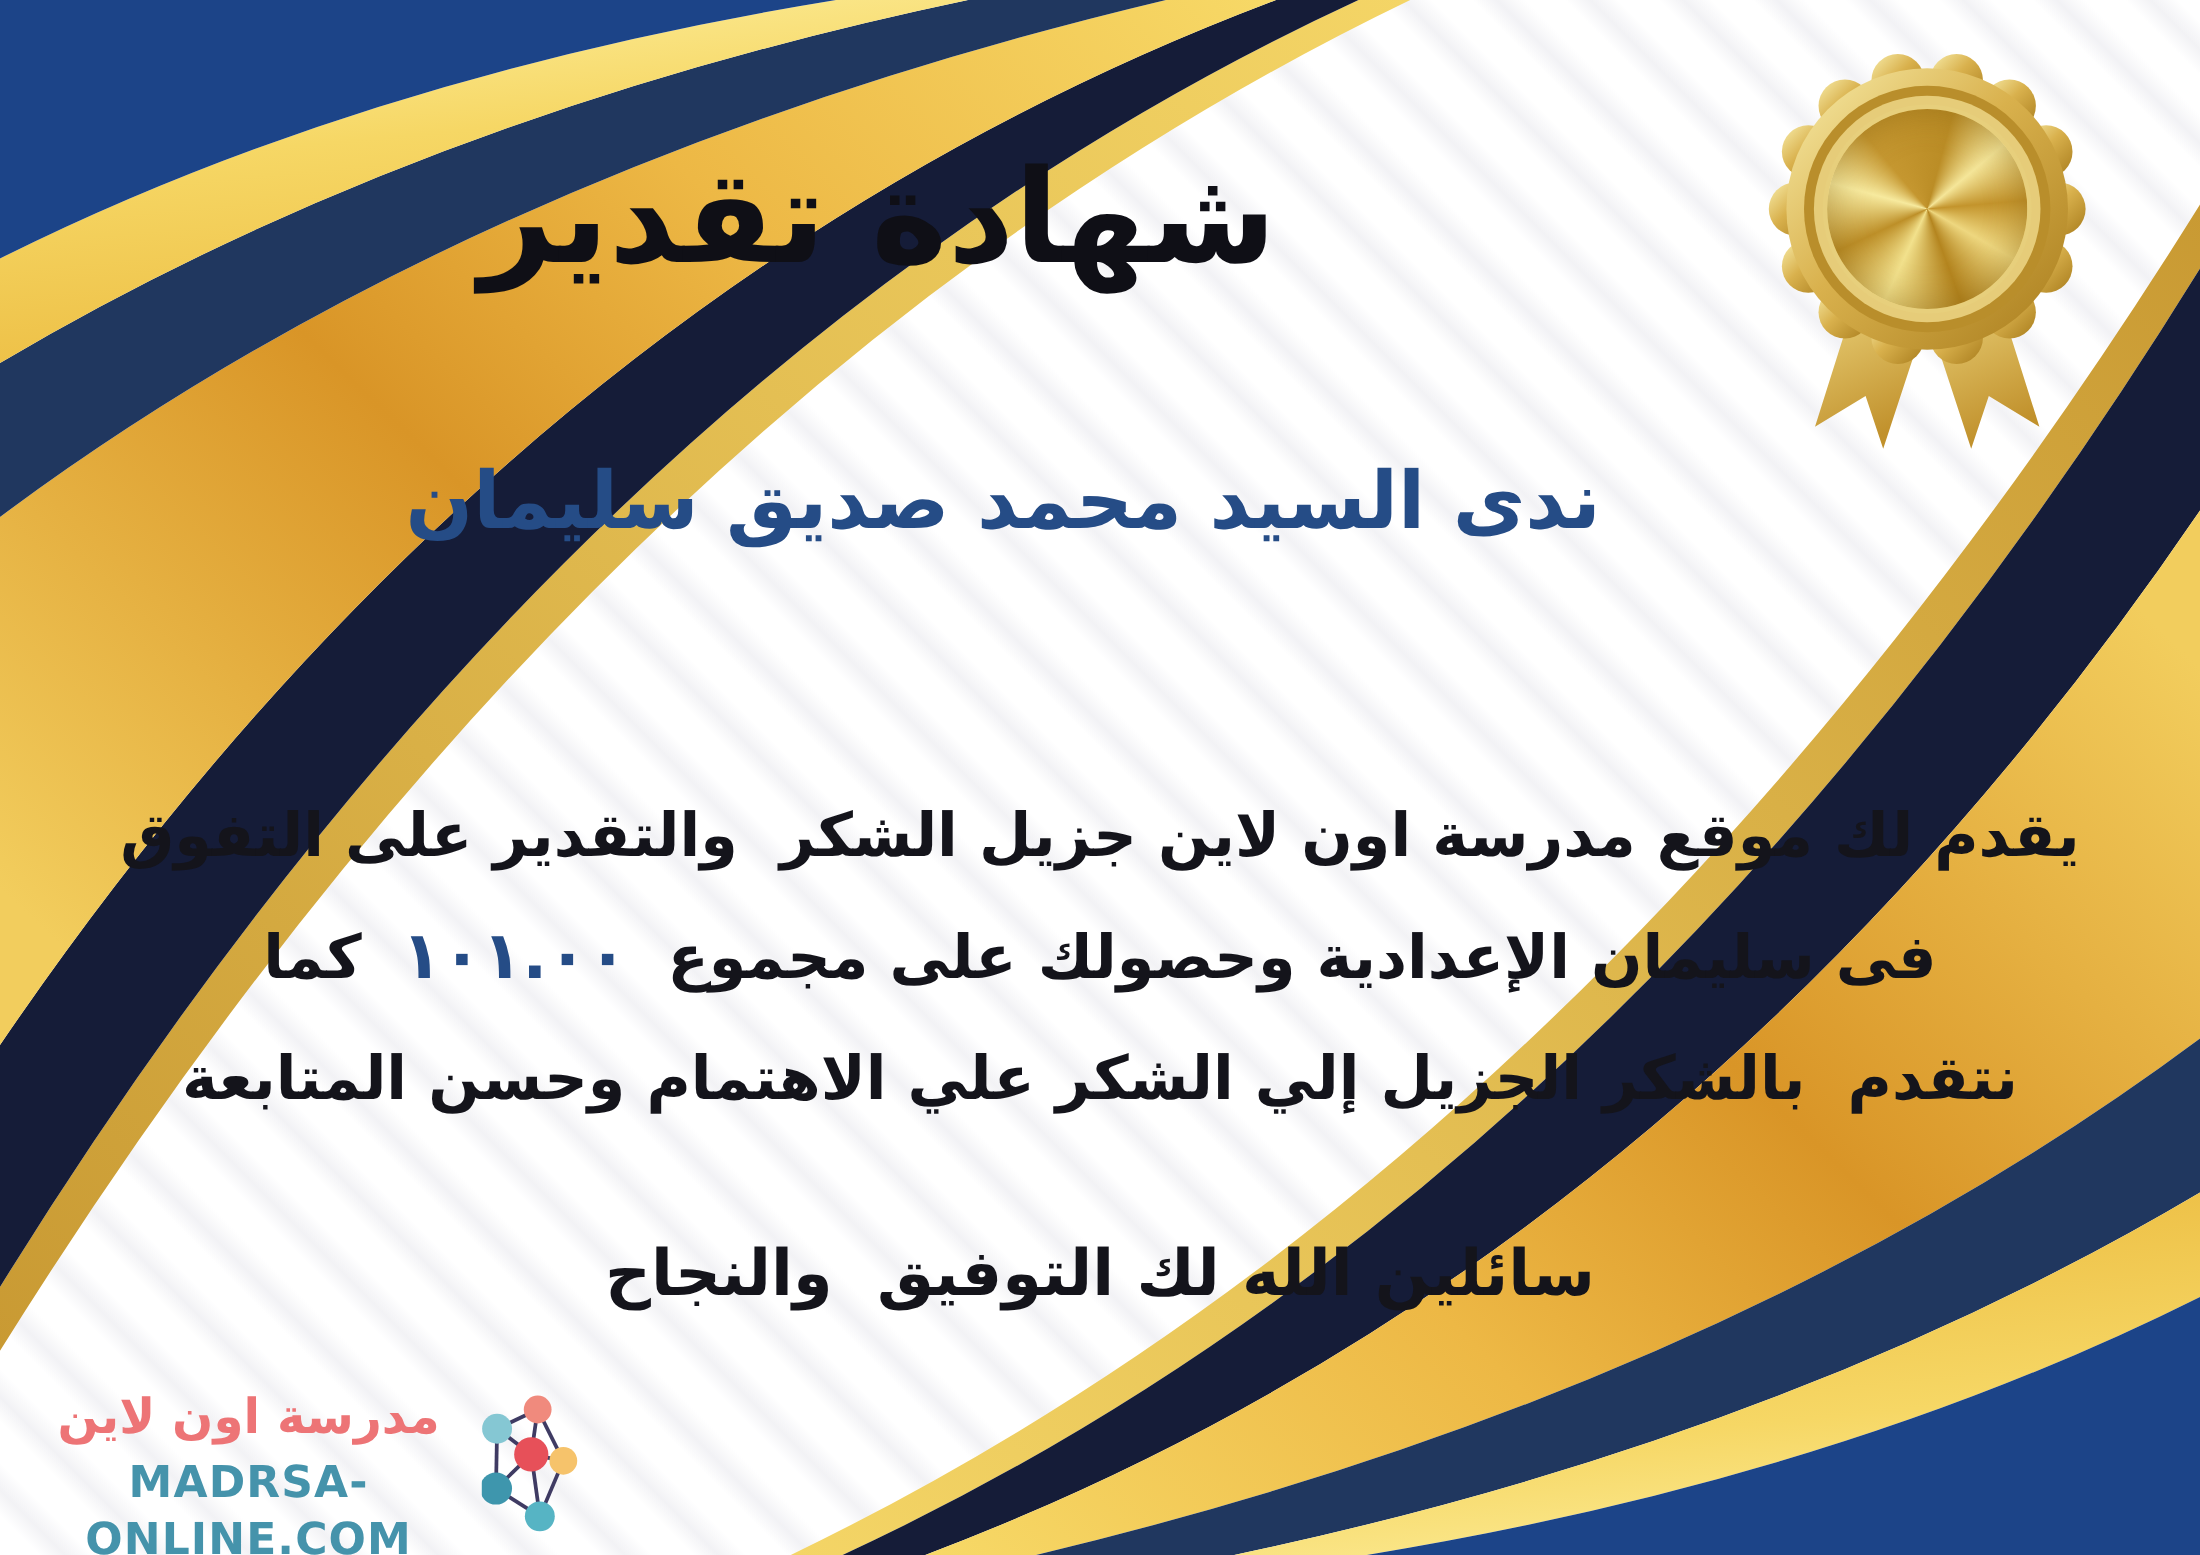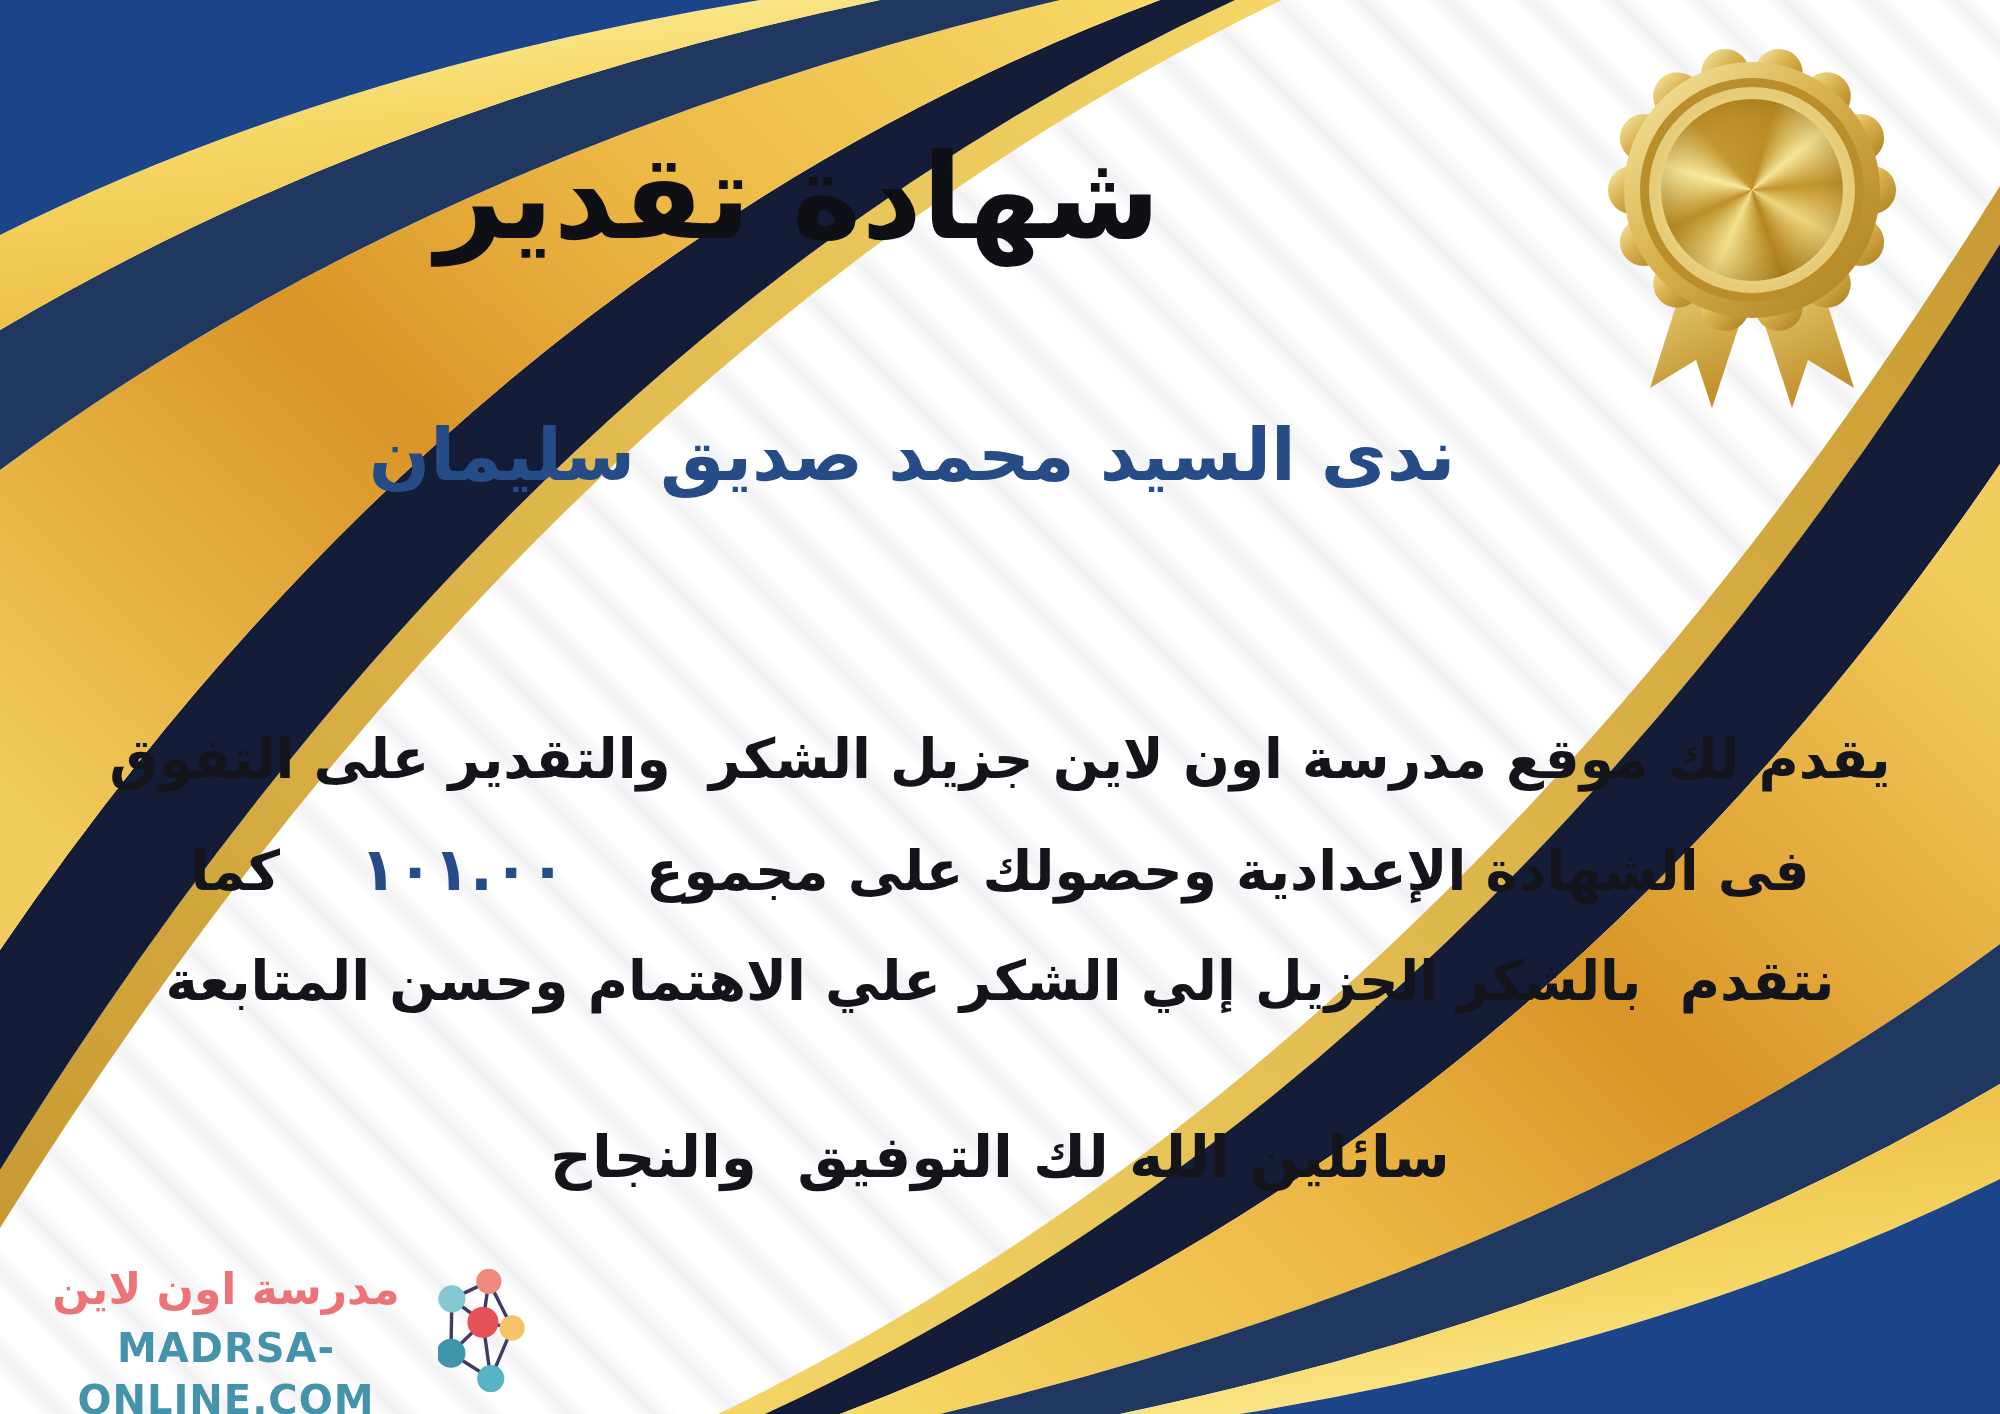--- a/index.html
+++ b/index.html
@@ -10,21 +10,21 @@
   }
   svg.bands{position:absolute;left:0;top:0;width:2000px;height:1414px;}
 
   .title{position:absolute;top:112px;left:0;width:1560px;text-align:center;
     font-size:118px;font-weight:bold;color:#0f0f16;line-height:170px;padding-left:18px;}
   .name{position:absolute;top:388px;left:0;width:1824px;text-align:center;
     font-size:72px;font-weight:bold;color:#254c86;line-height:135px;white-space:nowrap;}
   .bodytext{position:absolute;top:704px;left:0;width:2000px;text-align:center;
     font-size:55px;font-weight:bold;color:#14141b;line-height:110px;}
   .bodytext .bline{display:block;white-space:pre;}
-  .score{color:#254c86;font-size:60px;margin:0 80px;}
+  .score{color:#254c86;font-size:60px;margin:0 36px;}
   .closing{position:absolute;top:1100px;left:0;width:2000px;text-align:center;
     font-size:58px;font-weight:bold;color:#14141b;line-height:115px;white-space:pre;}
 
   
   .medal{position:absolute;left:1592px;top:40px;width:320px;height:380px;}
   .medal svg{position:absolute;left:0;top:0;}
   .disc{position:absolute;left:65px;top:55px;width:190px;height:190px;border-radius:50%;
     background:conic-gradient(from 15deg at 50% 50%,
       #bb8d26 0deg,#f5e699 35deg,#c3942c 70deg,#eed77f 105deg,#b4851f 145deg,
       #f2e18c 190deg,#bd8f28 230deg,#f7ea9e 270deg,#c59730 305deg,#bb8d26 360deg);
@@ -109,21 +109,21 @@
     </svg>
     <div class="disc"></div>
   </div>
 
   <div class="title" dir="rtl">شهادة تقدير</div>
 
   <div class="name" dir="rtl">ندى السيد محمد صديق سليمان</div>
 
   <div class="bodytext" dir="rtl">
     <span class="bline">يقدم لك موقع مدرسة اون لاين جزيل الشكر  والتقدير على التفوق</span>
-    <span class="bline"><span>فى الشهادة الإعدادية وحصولك على مجموع</span><span class="score">١٠١.٠٠</span><span>كما</span></span>
+    <span class="bline"><span>فى سليمان الإعدادية وحصولك على مجموع</span><span class="score">١٠١.٠٠</span><span>كما</span></span>
     <span class="bline">نتقدم  بالشكر الجزيل إلي الشكر علي الاهتمام وحسن المتابعة</span>
   </div>
 
   <div class="closing" dir="rtl">سائلين الله لك التوفيق  والنجاح</div>
 
   <div class="logo-text">
     <div class="logo-ar" dir="rtl">مدرسة اون لاين</div>
     <div class="logo-en">MADRSA-ONLINE.COM</div>
   </div>
 

